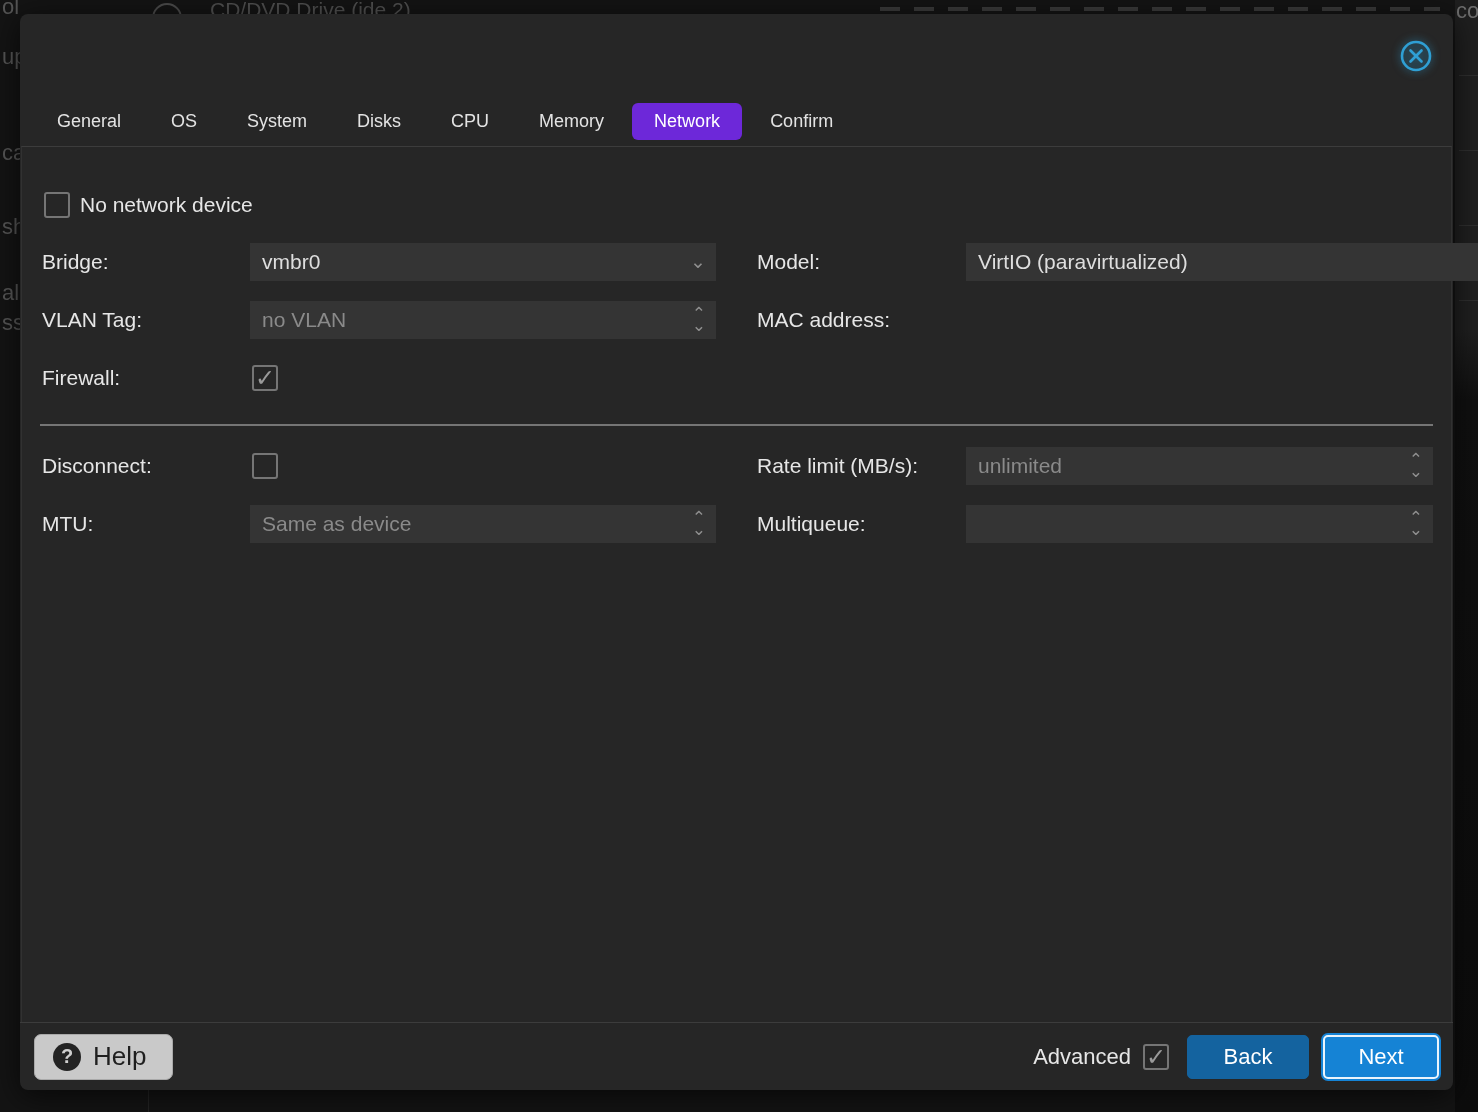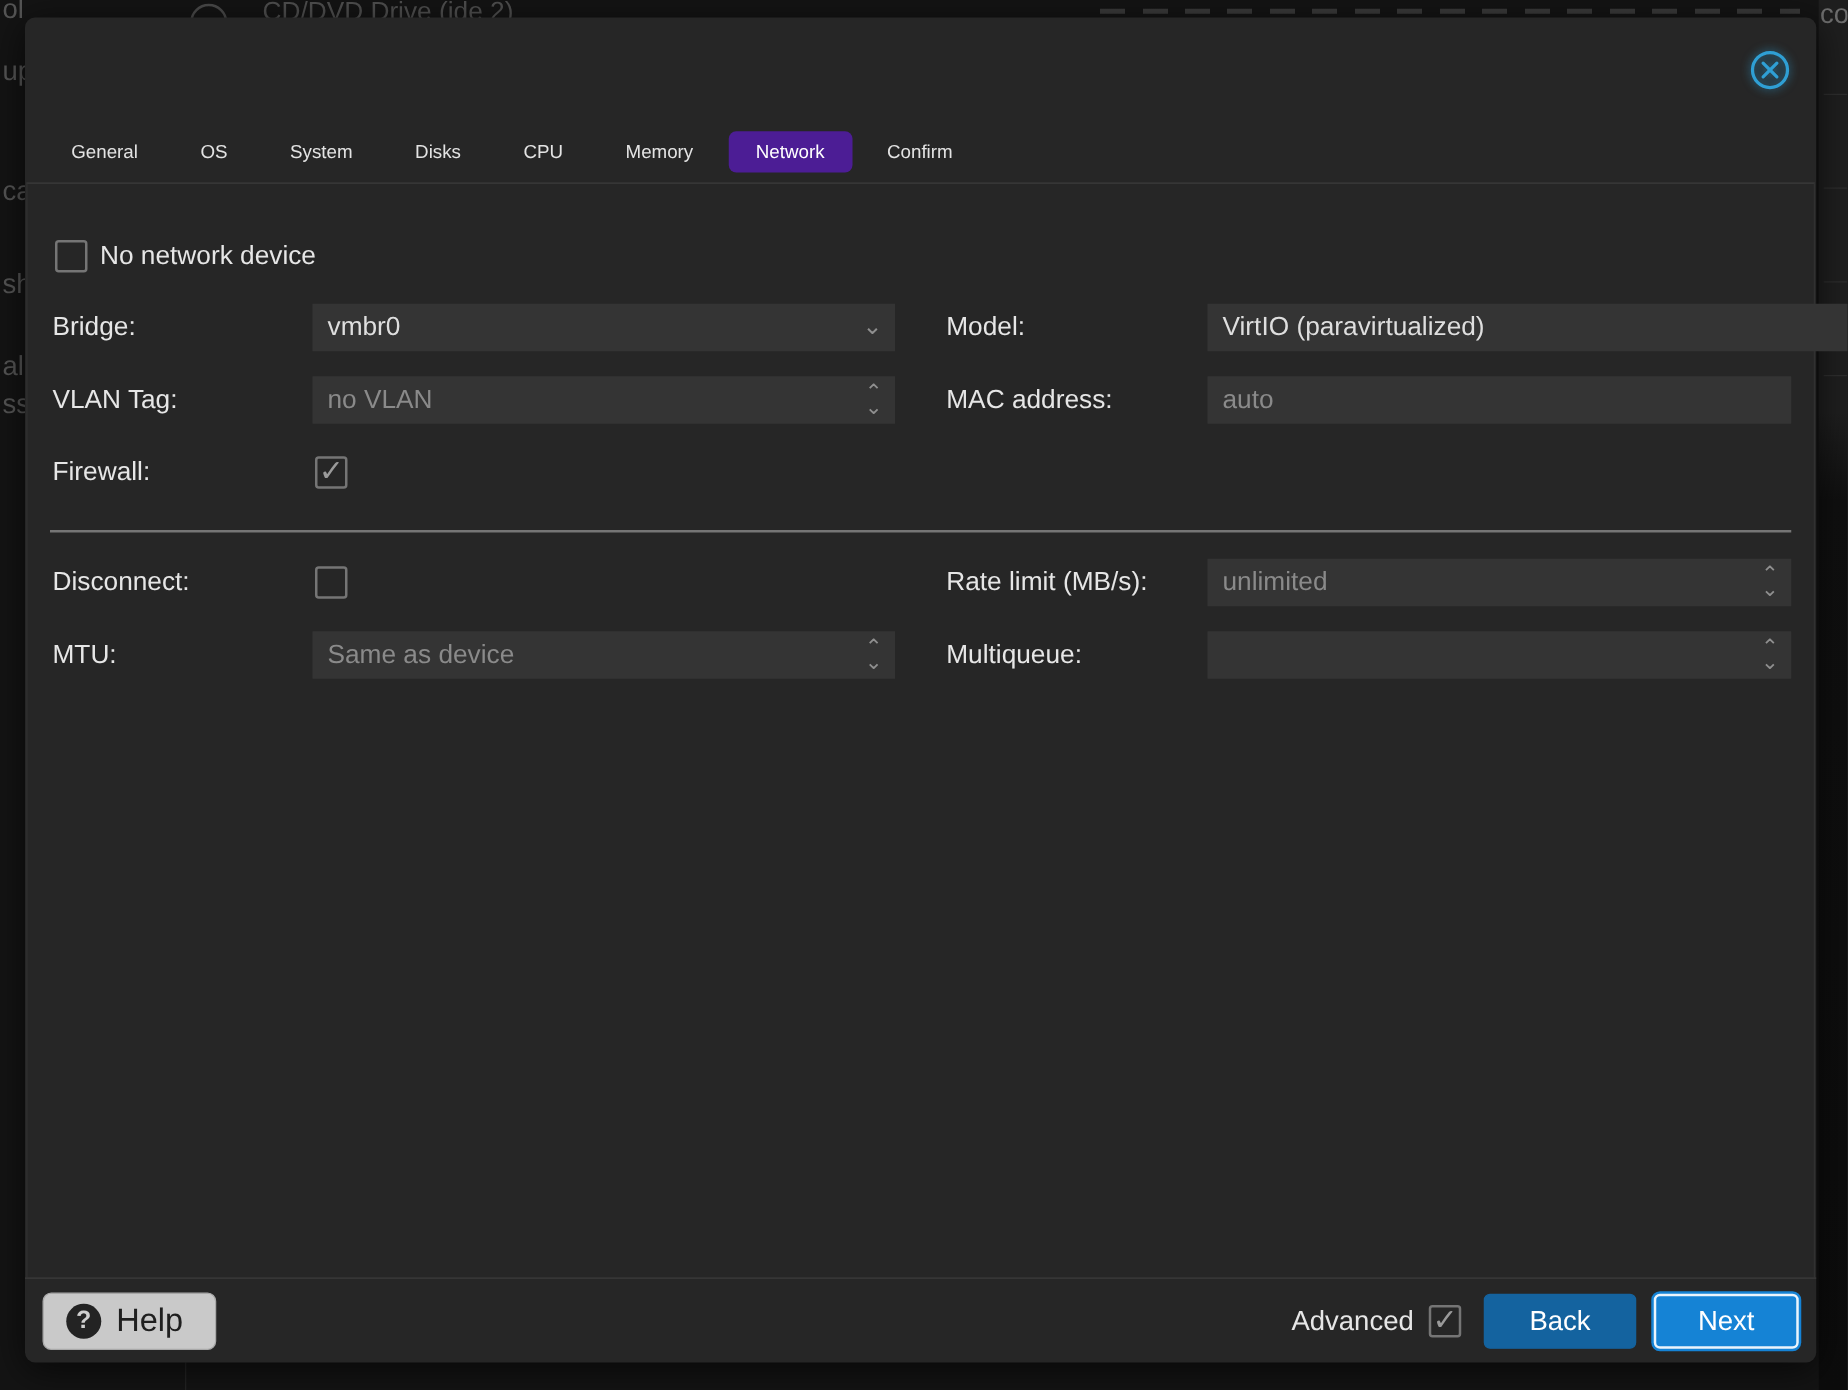--- a/index.html
+++ b/index.html
@@ -32,23 +32,23 @@
   }
   .close-btn{position:absolute;right:16px;top:21px;width:42px;height:42px;cursor:pointer;
     display:flex;align-items:center;justify-content:center;}
   .close-btn svg{filter:drop-shadow(0 0 4px rgba(47,159,212,.75));}
 
   
   .tab-bar{
     position:absolute;left:0;top:84px;width:100%;height:47px;
     display:flex;align-items:center;gap:50px;padding-left:37px;box-sizing:border-box;
   }
-  .tab{color:#e3e3e3;font-size:15px;white-space:nowrap;cursor:pointer;}
+  .tab{color:#e3e3e3;font-size:18px;white-space:nowrap;cursor:pointer;}
   .tab.active{
-    background:#4c1d95;color:#ffffff;border-radius:6px;
+    background:#6d28d9;color:#ffffff;border-radius:6px;
     padding:8px 22px;margin:0 -22px;
   }
 
   
   .content-panel{
     position:absolute;left:1px;right:1px;top:132px;bottom:68px;
     border-top:1px solid #3c3c3c;border-left:1px solid #313131;border-right:1px solid #313131;
   }
 
   
@@ -162,23 +162,20 @@
 
   <span class="f-label" style="left:22px;top:287px">VLAN Tag:</span>
   <div class="field" style="left:230px;top:287px;width:466px">
     <span class="ph">no VLAN</span>
     <span class="trigger" style="right:10px">
         <span class="chev">⌃</span>
         <span class="chev">⌄</span>
       </span>
   </div>
   <span class="f-label" style="left:737px;top:287px">MAC address:</span>
-  <div class="field" style="left:946px;top:287px;width:467px">
-    <span class="ph">auto</span>
-  </div>
 
   <span class="f-label" style="left:22px;top:345px">Firewall:</span>
   <div class="checkbox" style="left:232px;top:351px">✓</div>
 
   <div class="separator"></div>
 
   <span class="f-label" style="left:22px;top:433px">Disconnect:</span>
   <div class="checkbox" style="left:232px;top:439px"></div>
   <span class="f-label" style="left:737px;top:433px">Rate limit (MB/s):</span>
   <div class="field" style="left:946px;top:433px;width:467px">

